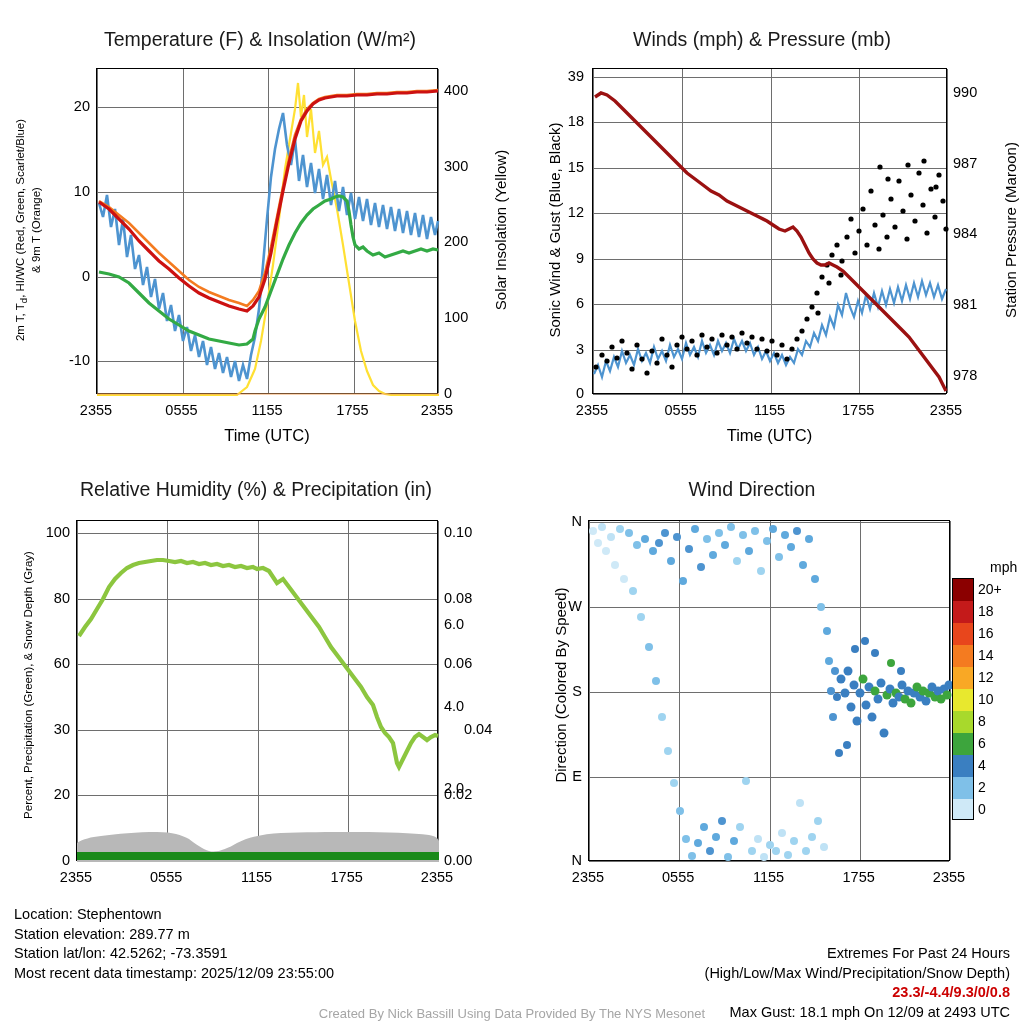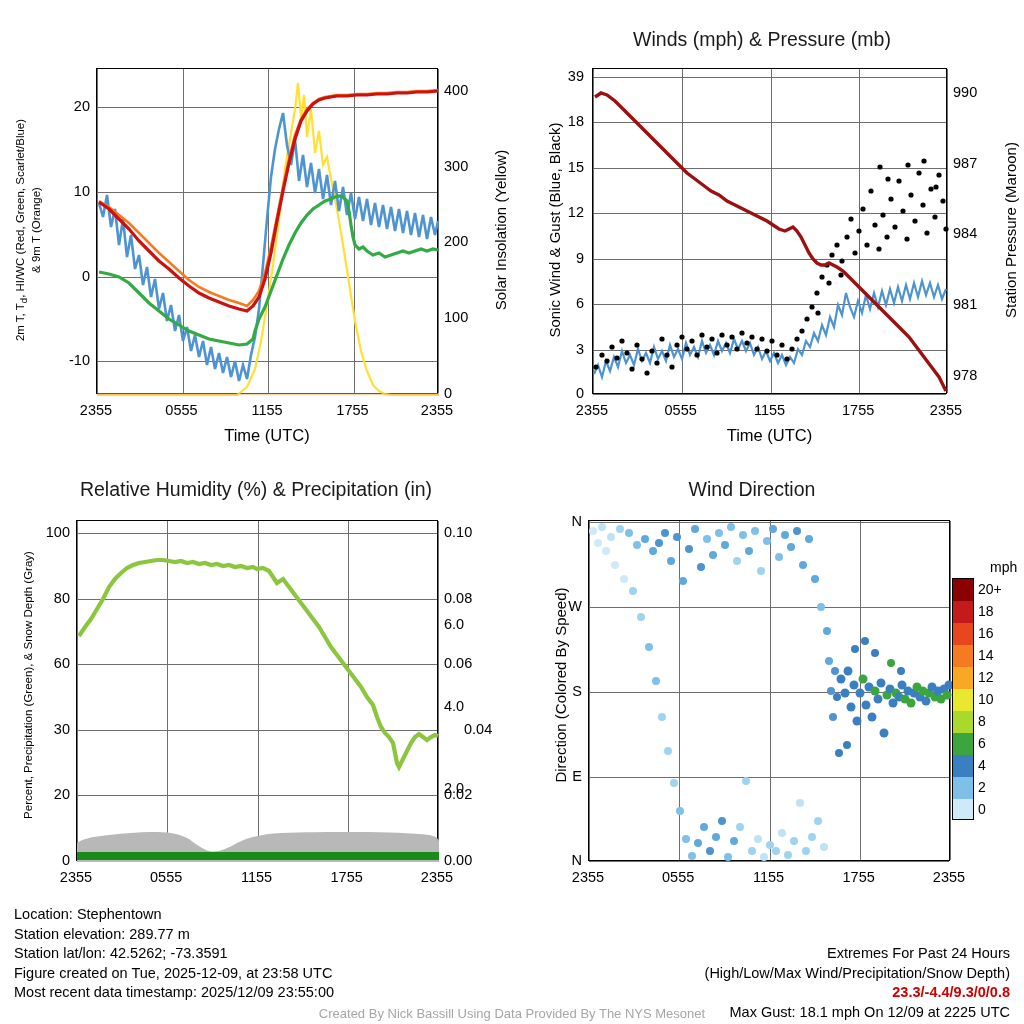--- a/index.html
+++ b/index.html
@@ -73,20 +73,21 @@
     color:#a6a6a6;
   }
   .legend-title { position:absolute; font-size:14px;margin-left:12px; }
   .legend-lab { position:absolute; font-size:14px; }
   .legend-sw { position:absolute; }
 </style>
 </head>
 <body>
 
 <div class="panel" style="left:0;top:0;width:512px;height:460px;">
+  <div class="ptitle" style="position:absolute;left:30px;top:28px;width:460px;">Temperature (F) &amp; Insolation (W/m²)</div>
 
   <div style="position:absolute;left:14px;top:70px;width:14px;height:320px;">
     <div style="position:absolute;left:0;top:0;width:320px;transform:rotate(-90deg) translate(-320px,0);transform-origin:0 0;text-align:center;font-size:11.5px;line-height:13px;">
       <span>2m T, T<sub>d</sub>, HI/WC (Red, Green, Scarlet/Blue)<br>&amp; 9m T (Orange)</span>
     </div>
   </div>
 
   <div style="position:absolute;left:492px;top:80px;width:16px;height:300px;">
     <div style="position:absolute;left:0;top:0;width:300px;transform:rotate(-90deg) translate(-300px,0);transform-origin:0 0;text-align:center;font-size:15px;">
       <span>Solar Insolation (Yellow)</span>
@@ -537,24 +538,23 @@
   <div class="legend-lab" style="left:466px;top:275px;">6</div>
   <div class="legend-lab" style="left:466px;top:297px;">4</div>
   <div class="legend-lab" style="left:466px;top:319px;">2</div>
   <div class="legend-lab" style="left:466px;top:341px;">0</div>
 </div>
 
 <div class="footer-left" style="top:905px;">
   <div>Location: Stephentown</div>
   <div>Station elevation: 289.77 m</div>
   <div>Station lat/lon: 42.5262; -73.3591</div>
-  <div>Figure created on Tue, 2025-12-09, at 23:58 UTC</div>
   <div>Most recent data timestamp: 2025/12/09 23:55:00</div>
 </div>
 
 <div class="footer-right" style="top:944px;">
   <div>Extremes For Past 24 Hours</div>
   <div>(High/Low/Max Wind/Precipitation/Snow Depth)</div>
   <div class="extreme-vals">23.3/-4.4/9.3/0/0.8</div>
-  <div>Max Gust: 18.1 mph On 12/09 at 2225 UTC</div>
+  <div>Max Gust: 18.1 mph On 12/09 at 2493 UTC</div>
 </div>
 
 <div class="credit" style="top:1006px;left:0;">Created By Nick Bassill Using Data Provided By The NYS Mesonet</div>
 
 </body></html>

